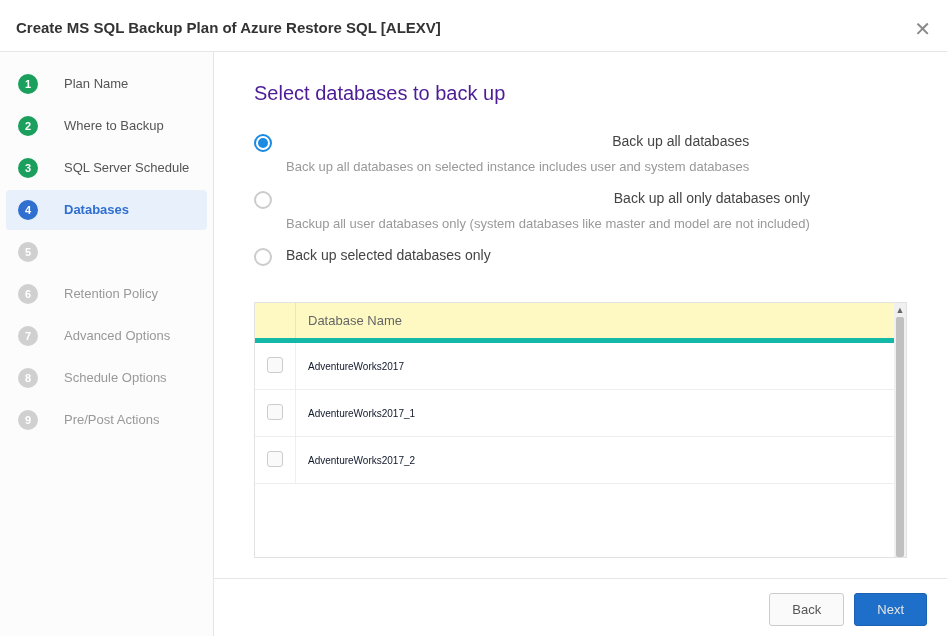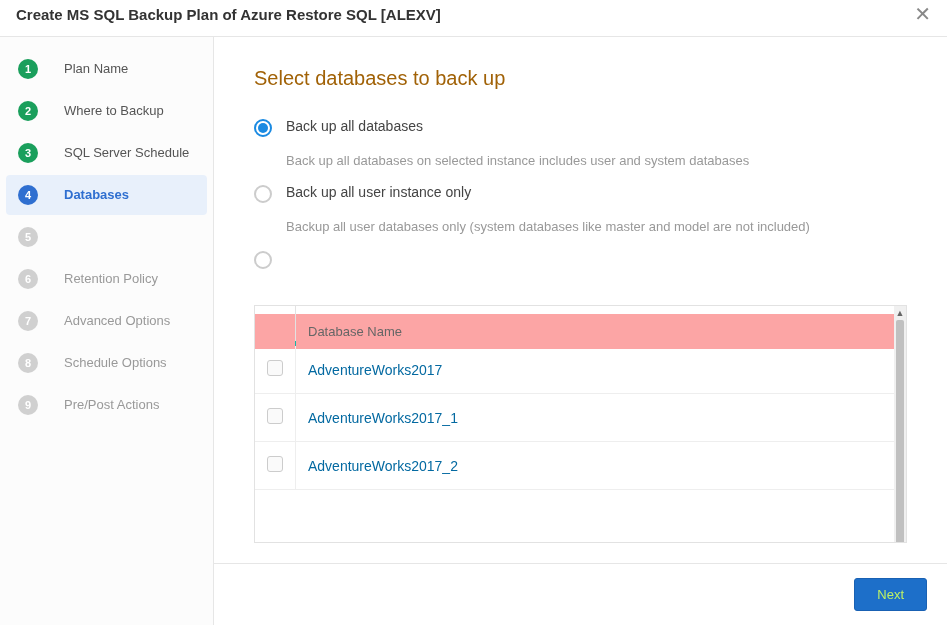--- a/index.html
+++ b/index.html
@@ -11,22 +11,22 @@
       font-family: -apple-system, BlinkMacSystemFont, "Segoe UI", Arial, sans-serif;
       background: #fff;
       color: #333;
       width: 947px;
       height: 636px;
       overflow: hidden;
     }
     .header {
       display: flex;
       justify-content: space-between;
-      align-items: center;
-      padding: 4px 16px 12px 16px;
+      align-items: flex-start;
+      padding: 19px 16px 12px 16px;
       border-bottom: 1px solid #e6e6e6;
     }
     .header-title {
       font-size: 15px;
       font-weight: 600;
       color: #333;
     }
     .close-btn {
       font-size: 20px;
       color: #888;
@@ -97,21 +97,21 @@
     }
     .content {
       padding: 30px 40px 20px 40px;
       flex: 1;
       overflow: hidden;
       display: flex;
       flex-direction: column;
     }
     .page-title {
       font-size: 20px;
-      color: #a16207;
+      color: #4c1d95;
       margin-bottom: 28px;
       font-weight: normal;
     }
     .radio-group {
       margin-bottom: 20px;
     }
     .radio-option {
       display: flex;
       align-items: flex-start;
       margin-bottom: 16px;
@@ -135,60 +135,61 @@
     .radio-option.selected .radio-circle::after {
       content: "";
       width: 10px;
       height: 10px;
       background: #1a8ae2;
       border-radius: 50%;
     }
     .radio-label {
       font-size: 14px;
       color: #444;
+      text-align: right;
     }
     .radio-desc {
       font-size: 13px;
       color: #999;
-      margin-top: 19px;
+      margin-top: 10px;
     }
     .table-wrap {
       border: 1px solid #e2e2e2;
       flex: 1;
       display: flex;
       overflow: hidden;
       position: relative;
     }
     .table-inner {
       flex: 1;
       overflow-y: auto;
     }
     table {
       width: 100%;
       border-collapse: collapse;
     }
     thead th {
-      background: #fca5a5;
+      background: #fef9c3;
       text-align: left;
       font-size: 13px;
       font-weight: normal;
       color: #666;
       padding: 10px 12px;
       border-bottom: 5px solid #14b8a6;
       position: sticky;
-      top: 8px;
+      top: 0;
     }
     thead th:first-child {
       width: 40px;
       border-right: 1px solid #e2e2e2;
     }
     tbody td {
       padding: 14px 12px;
-      font-size: 14px;
-      color: #0369a1;
+      font-size: 10px;
+      color: #0f172a;
       border-bottom: 1px solid #eee;
     }
     tbody td:first-child {
       width: 40px;
       text-align: center;
       border-right: 1px solid #eee;
     }
     .chk {
       width: 16px;
       height: 16px;
@@ -233,23 +234,22 @@
       cursor: pointer;
       border: 1px solid transparent;
     }
     .btn-secondary {
       background: #fafafa;
       border-color: #ccc;
       color: #555;
     }
     .btn-primary {
       background: #1d6fc9;
-      color: #bef264;
+      color: #e5e5e5;
       border-color: #1961b3;
-      margin-left: 20px;
     }
   </style>
 </head>
 <body>
 
 <div class="header">
   <div class="header-title">Create MS SQL Backup Plan of Azure Restore SQL [ALEXV]</div>
   <div class="close-btn">✕</div>
 </div>
 
@@ -300,26 +300,29 @@
           <div class="radio-option selected">
             <span class="radio-circle"></span>
             <div>
               <div class="radio-label">Back up all databases</div>
               <div class="radio-desc">Back up all databases on selected instance includes user and system databases</div>
             </div>
           </div>
           <div class="radio-option">
             <span class="radio-circle"></span>
             <div>
-              <div class="radio-label">Back up all user instance only</div>
+              <div class="radio-label">Back up all only databases only</div>
               <div class="radio-desc">Backup all user databases only (system databases like master and model are not included)</div>
             </div>
           </div>
           <div class="radio-option">
             <span class="radio-circle"></span>
+            <div>
+              <div class="radio-label">Back up selected databases only</div>
+            </div>
           </div>
         </div>
 
       <div class="table-wrap">
         <div class="table-inner">
           <table>
             <thead>
               <tr>
                 <th></th>
                 <th>Database Name</th>
@@ -343,16 +346,17 @@
         </div>
         <div class="scrollbar-track">
           <div class="scrollbar-arrow">▲</div>
           <div class="scrollbar-thumb"></div>
           <div class="scrollbar-arrow" style="margin-top:auto">▼</div>
         </div>
       </div>
     </div>
 
     <div class="footer">
+      <button class="btn btn-secondary">Back</button>
       <button class="btn btn-primary">Next</button>
     </div>
   </div>
 </div>
 
 </body></html>

